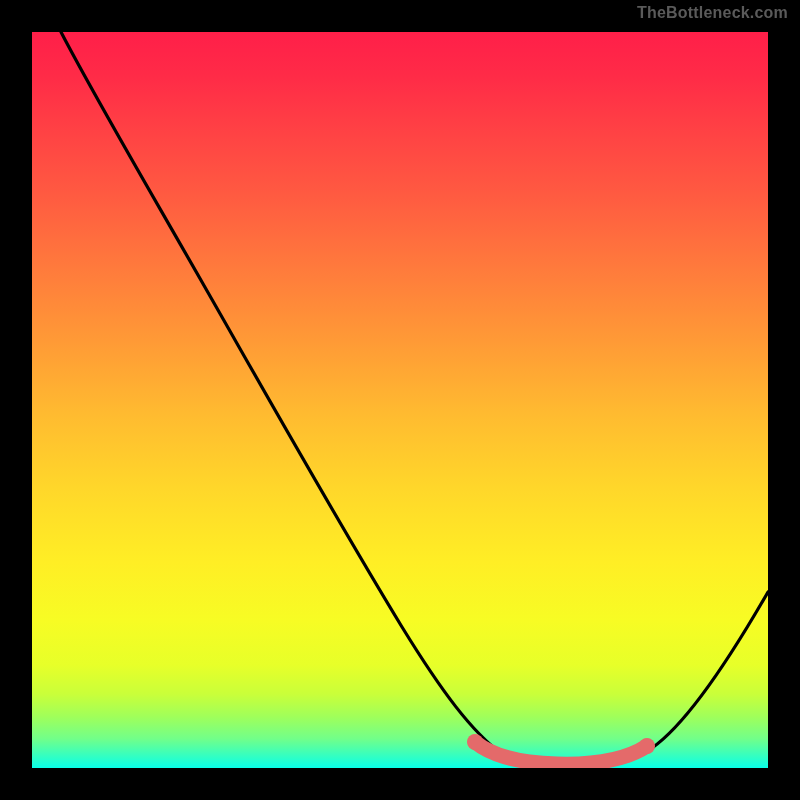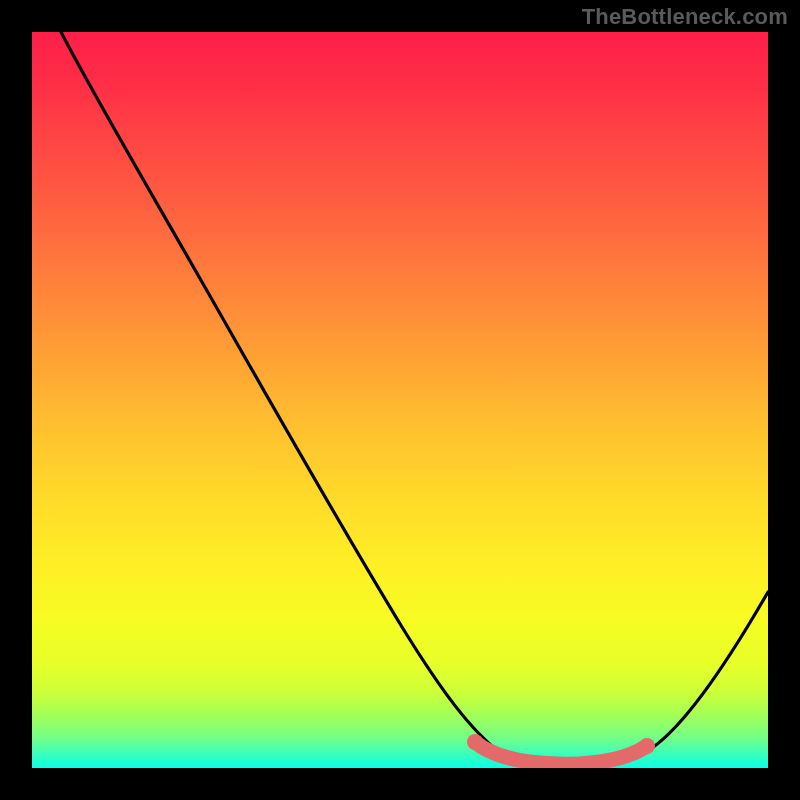--- a/index.html
+++ b/index.html
@@ -8,21 +8,21 @@
     position: relative;
     width: 800px;
     height: 800px;
     background: #000;
   }
   .watermark {
     position: absolute;
     top: 4px;
     right: 12px;
     font-family: Arial, Helvetica, sans-serif;
-    font-size: 22px;
+    font-size: 16px;
     font-weight: 600;
     color: #5a5a5a;
     z-index: 10;
     letter-spacing: 0.2px;
   }
   .plot-area {
     position: absolute;
     left: 32px;
     top: 32px;
     width: 736px;

